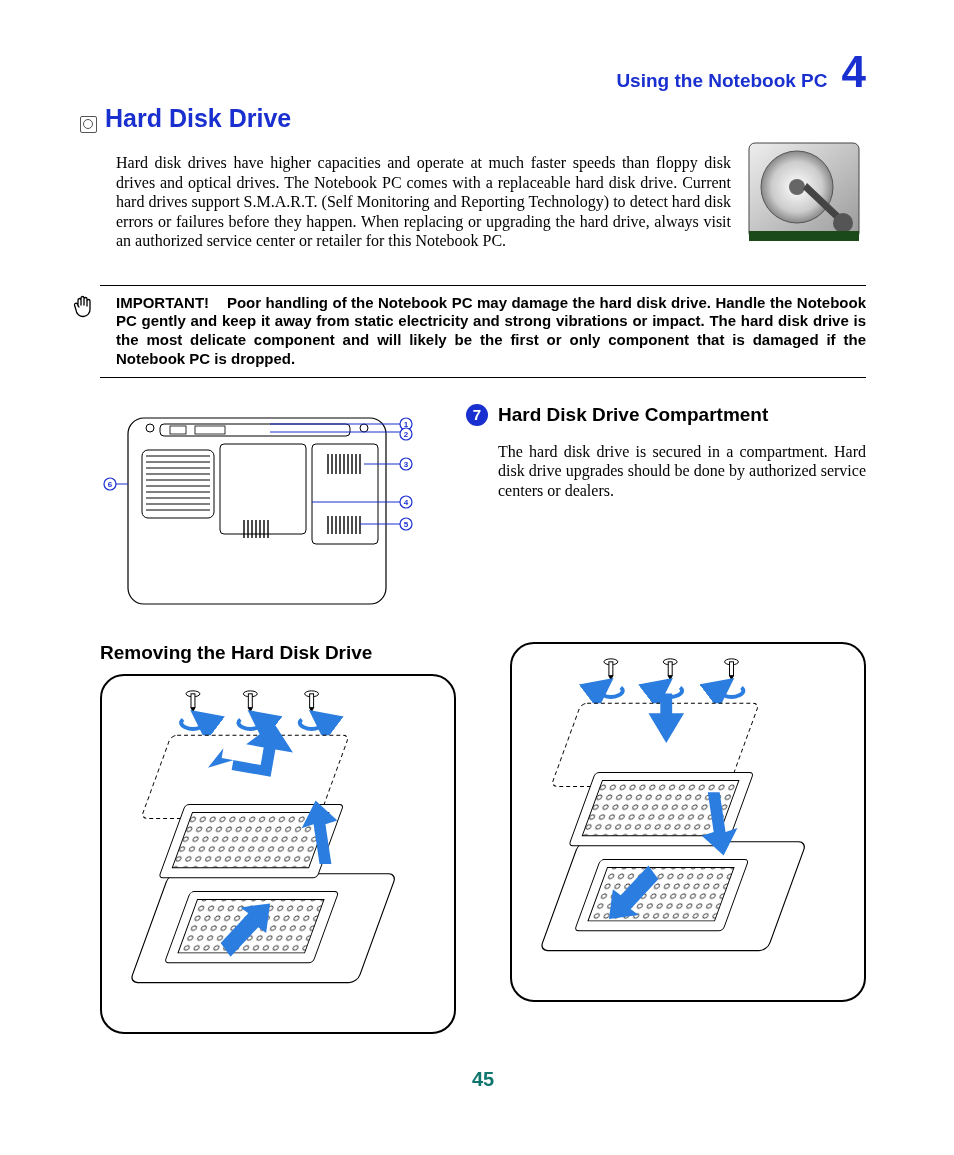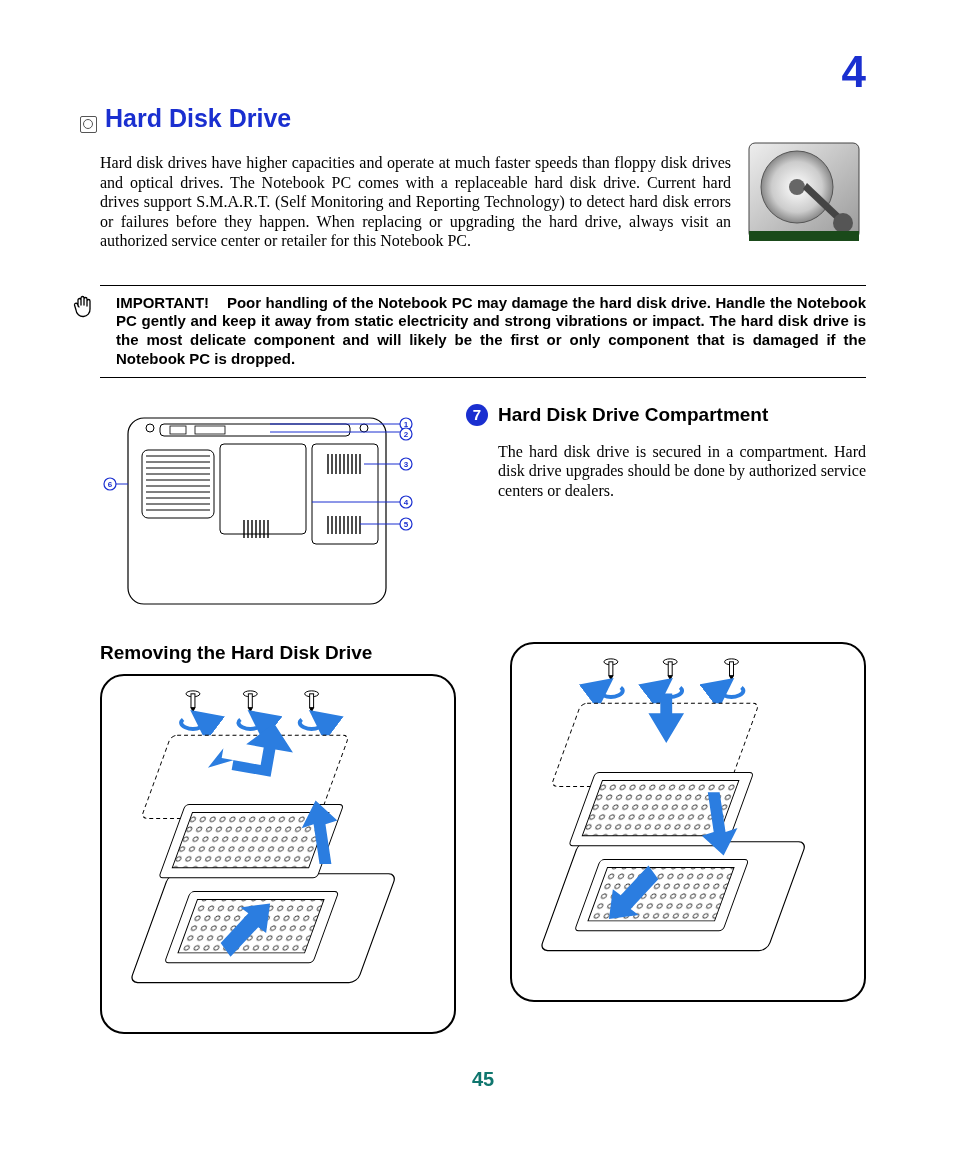--- a/index.html
+++ b/index.html
@@ -58,20 +58,21 @@
     border-radius: 50%;
   }
   .section-heading {
     font-family: Arial, Helvetica, sans-serif;
     font-weight: bold;
     font-size: 25px;
     color: #1a2fd0;
   }
   .intro-block {
     overflow: hidden;
+    margin-left: 16px;
   }
   .hdd-photo {
     float: right;
     width: 125px;
     height: 110px;
     margin-left: 10px;
   }
   .intro-text {
     font-size: 16px;
     line-height: 1.22;
@@ -186,20 +187,21 @@
     text-anchor: middle;
     dominant-baseline: central;
   }
 </style>
 </head>
 <body>
 
 <div class="page">
 
   <div class="header-row">
+    <span class="chapter-title">Using the Notebook PC</span>
     <span class="chapter-number">4</span>
   </div>
 
   <div class="section-heading-row">
     <span class="hdd-icon"></span>
     <span class="section-heading">Hard Disk Drive</span>
   </div>
 
   <div class="intro-block">
     <svg class="hdd-photo" viewBox="0 0 125 110">

